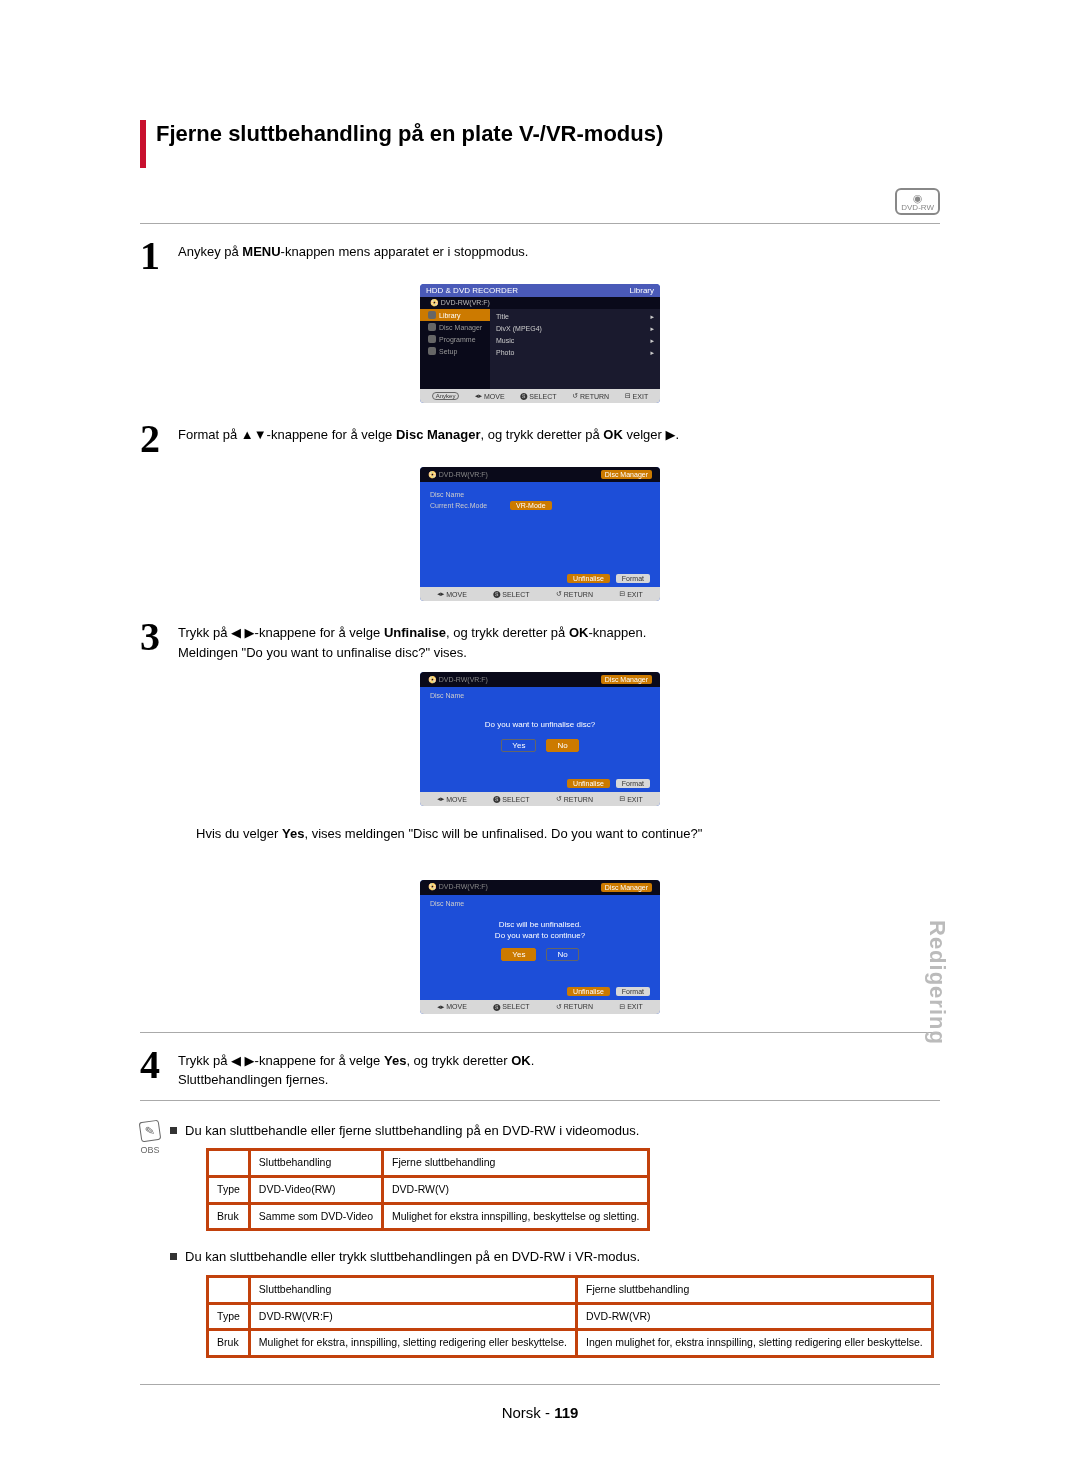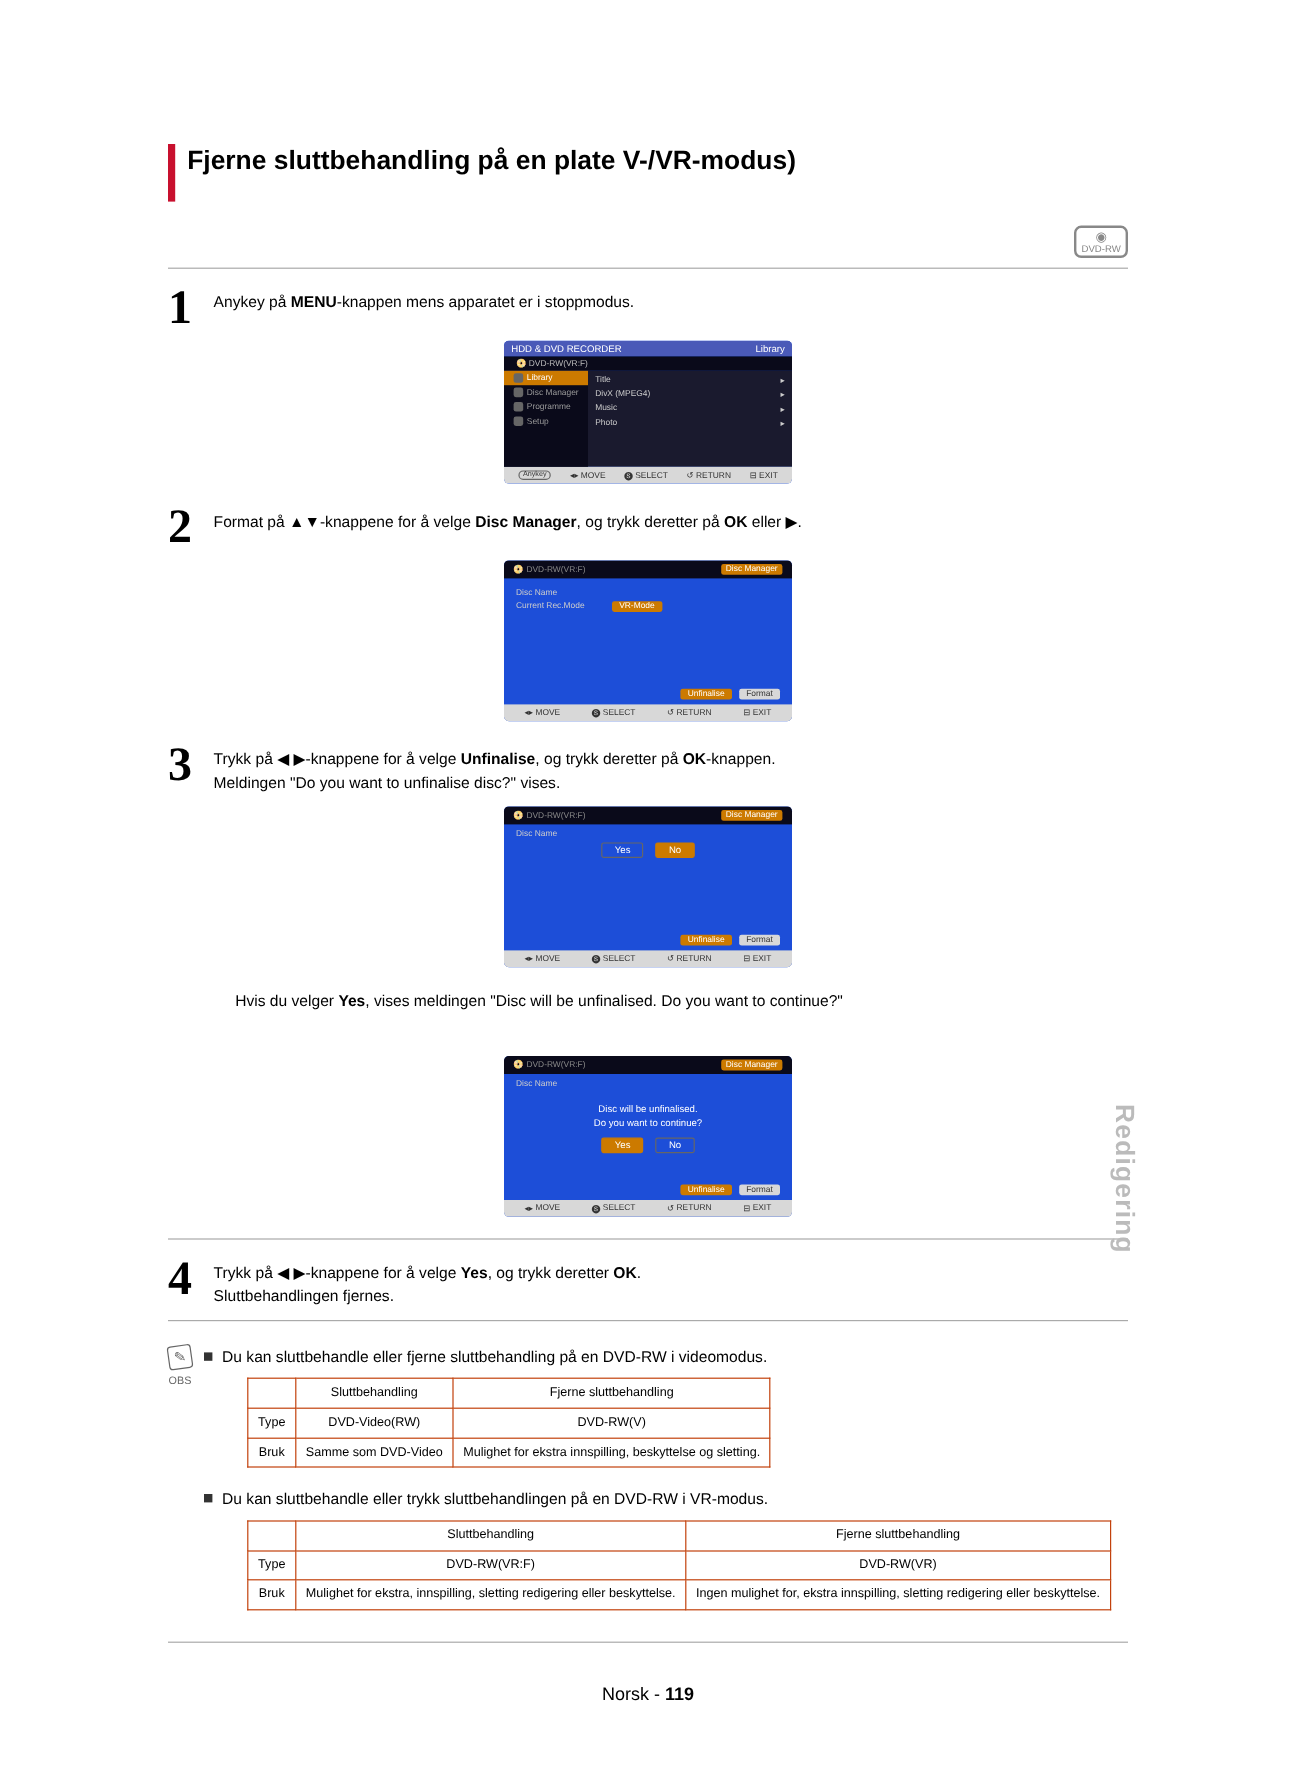--- a/index.html
+++ b/index.html
@@ -50,21 +50,21 @@
   .scr3-bb.sel { background:#cc7a00; border-color:#cc7a00; }
 
   .note-wrap { display:flex; gap:10px; margin: 20px 0 10px 0; }
   .note-icon { font-size: 9px; text-align:center; color:#666; }
   .note-icon .sq { border:1.5px solid #666; border-radius:3px; padding:2px 4px; transform: rotate(-8deg); display:inline-block; font-size:12px; }
   .note-text { font-size: 13px; line-height:1.5; }
   .bullet-row { display:flex; gap:8px; margin-bottom:6px; }
   .bullet-row .sq { width:7px; height:7px; background:#333; margin-top:6px; flex-shrink:0; }
 
   table.comp { border-collapse: collapse; font-size: 10.5px; margin: 8px 0 16px 36px; }
-  table.comp td, table.comp th { border: 1px solid #c2410c; padding: 4px 8px; text-align:center; font-weight:normal; }
+  table.comp td, table.comp th { border: 3px solid #c2410c; padding: 4px 8px; font-weight:normal; }
 
   .side-tab { position: absolute; right: 130px; top: 920px; writing-mode: vertical-rl; font-size: 22px; font-weight: bold; color: #bbb; letter-spacing: 1px; }
 
   .footer { position:absolute; bottom: 60px; width: 100%; left:0; text-align:center; font-size: 15px; }
 </style>
 </head>
 <body>
 
 <div class="page">
 
@@ -140,21 +140,21 @@
         <span>◂▸ <span>MOVE</span></span>
         <span>🅢 <span>SELECT</span></span>
         <span>↺ <span>RETURN</span></span>
         <span>⊟ <span>EXIT</span></span>
       </div>
     </div>
 
     <div class="step">
       <div class="num">2</div>
       <div class="txt">
-        <span>Format på ▲▼-knappene for å velge </span><b>Disc Manager</b><span>, og trykk deretter på </span><b>OK</b><span> eller ▶.</span>
+        <span>Format på ▲▼-knappene for å velge </span><b>Disc Manager</b><span>, og trykk deretter på </span><b>OK</b><span> velger ▶.</span>
       </div>
     </div>
 
     <div class="screen">
       <div class="scr2-top">
           <span>📀 <span>DVD-RW(VR:F)</span></span>
           <span class="dmlabel">Disc Manager</span>
         </div>
       <div class="scr2-body">
         <div class="scr2-row">
@@ -187,20 +187,21 @@
 
     <div class="screen">
       <div class="scr2-top">
           <span>📀 <span>DVD-RW(VR:F)</span></span>
           <span class="dmlabel">Disc Manager</span>
         </div>
       <div class="scr2-body" style="padding-top:2px">
         <div class="scr2-row">
             <span class="lbl">Disc Name</span>
           </div>
+        <div class="scr3-msg">Do you want to unfinalise disc?</div>
         <div class="scr3-yesno">
           <span class="scr3-bb">Yes</span>
           <span class="scr3-bb sel">No</span>
         </div>
       </div>
       <div class="scr2-btns">
         <span class="scr2-btn sel">Unfinalise</span>
         <span class="scr2-btn">Format</span>
       </div>
       <div class="screen-footer">

